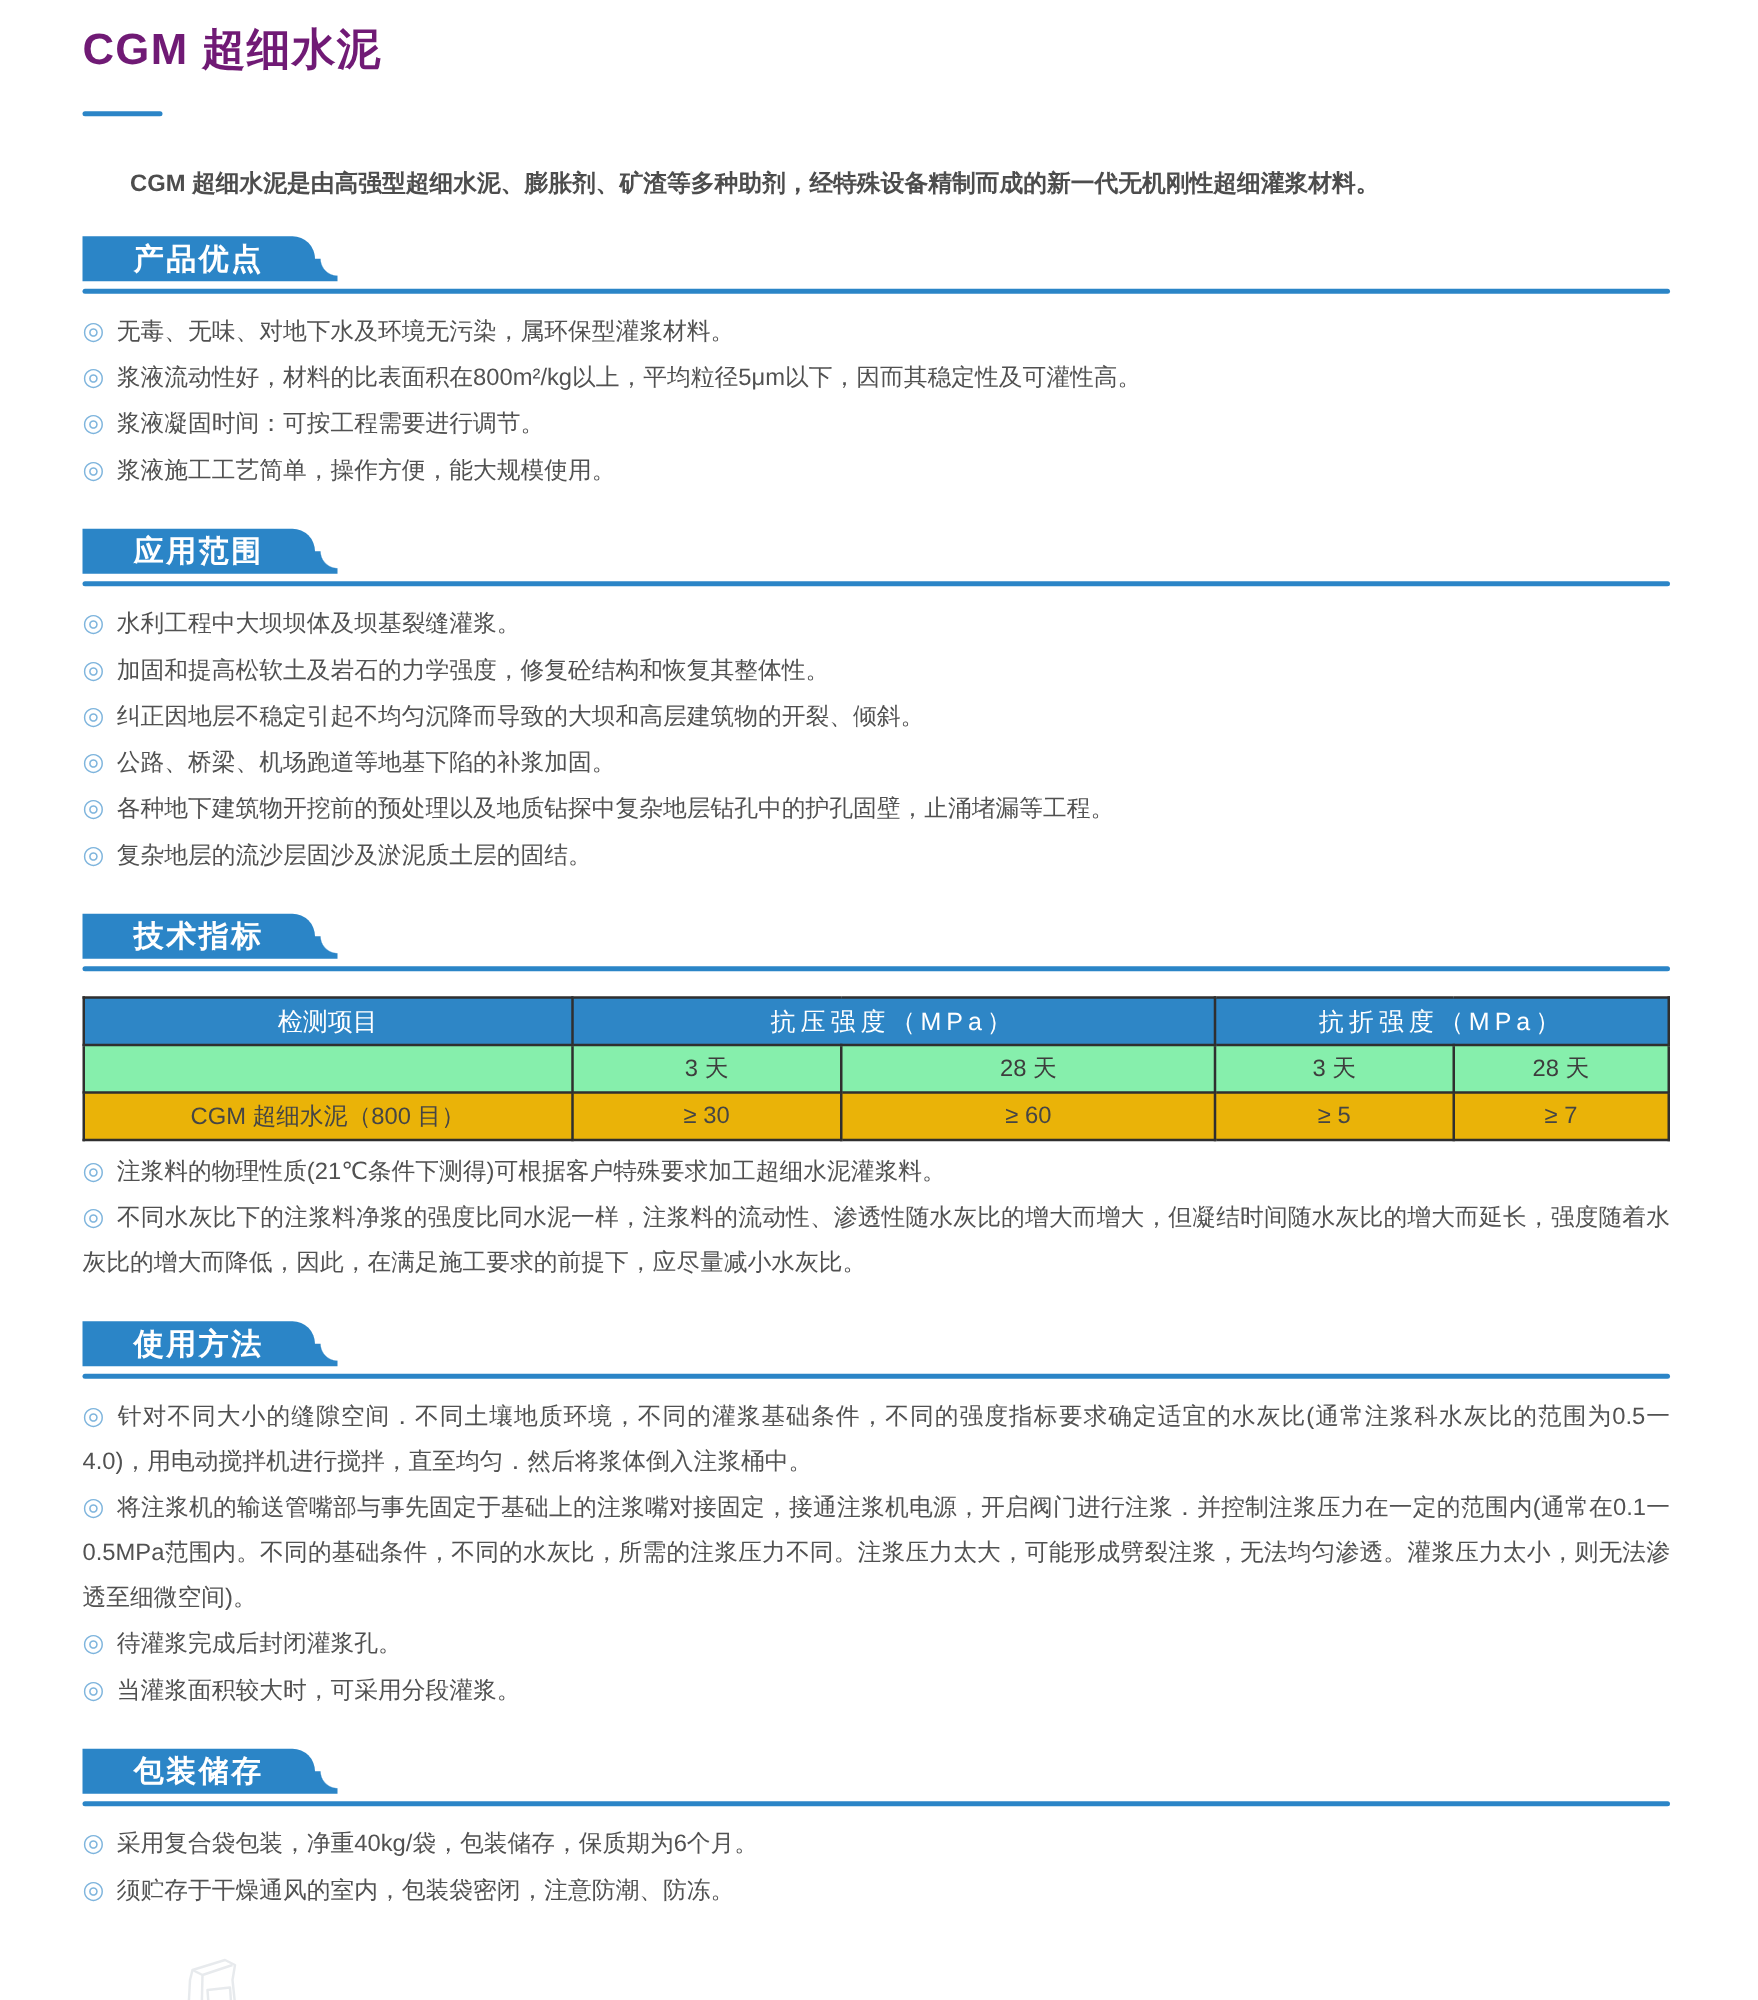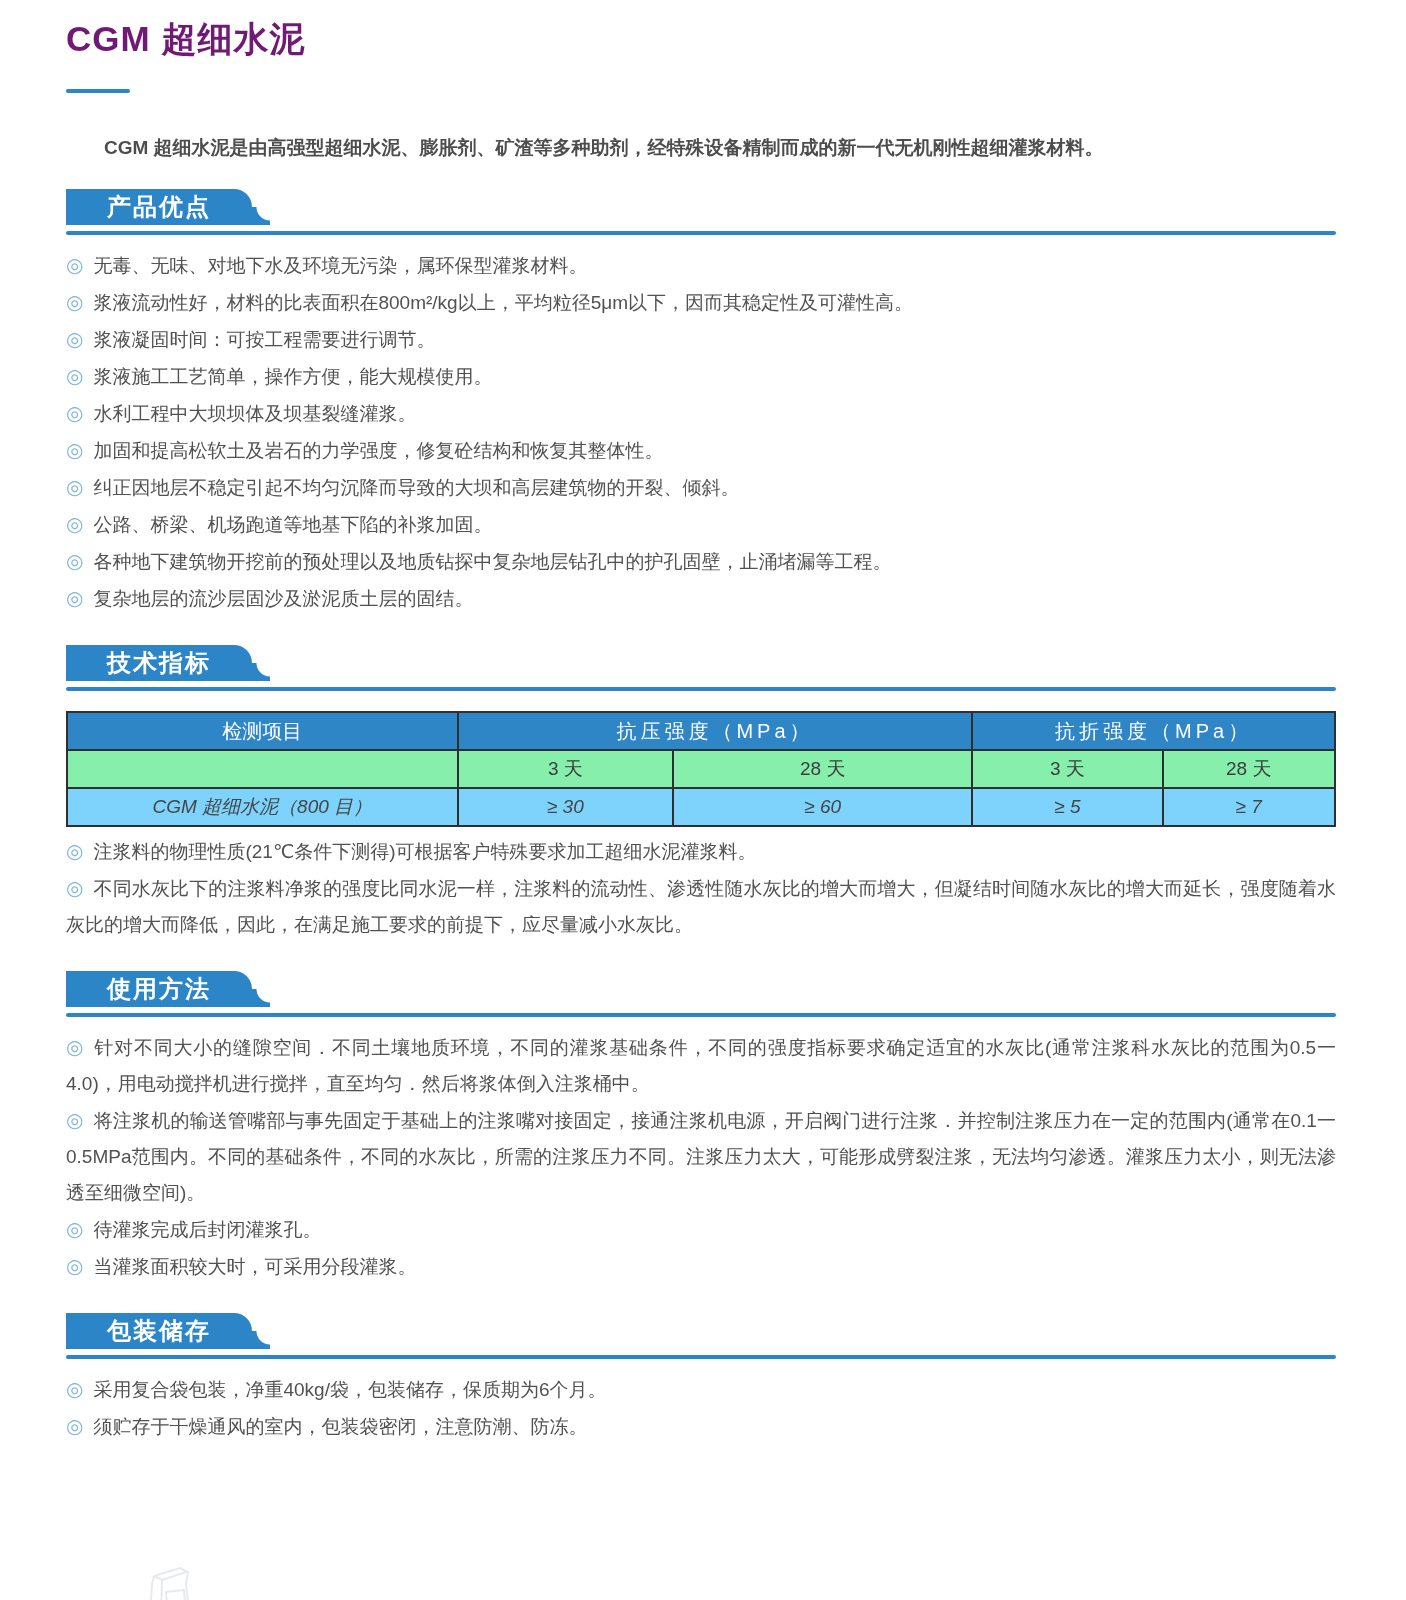--- a/index.html
+++ b/index.html
@@ -91,24 +91,23 @@
     color: #ffffff;
     font-size: 20px;
   }
   .spec-table th.group { letter-spacing: 4px; }
   .spec-table tr.sub td {
     background: #86efac;
     color: #3d3d3d;
     font-size: 19px;
   }
   .spec-table tr.datarow td {
-    background: #7dd3fc;
+    background: #eab308;
     color: #454545;
     font-size: 19px;
-    font-style: italic;
   }
   .notes { margin-top: 6px; }
 
   .watermark {
     position: absolute;
     left: 128px; top: 1562px;
     opacity: 0.55;
   }
 </style>
 </head>
@@ -127,20 +126,26 @@
       <span>产品优点</span>
     </div>
   </div>
   <div>
     <p class="bullet"><span class="glyph">◎</span><span>无毒、无味、对地下水及环境无污染，属环保型灌浆材料。</span></p>
     <p class="bullet"><span class="glyph">◎</span><span>浆液流动性好，材料的比表面积在800m²/kg以上，平均粒径5μm以下，因而其稳定性及可灌性高。</span></p>
     <p class="bullet"><span class="glyph">◎</span><span>浆液凝固时间：可按工程需要进行调节。</span></p>
     <p class="bullet"><span class="glyph">◎</span><span>浆液施工工艺简单，操作方便，能大规模使用。</span></p>
   </div>
 
+  <div class="section-header">
+    <div class="section-rule"></div>
+    <div class="section-tab">
+      <span>应用范围</span>
+    </div>
+  </div>
   <div>
     <p class="bullet"><span class="glyph">◎</span><span>水利工程中大坝坝体及坝基裂缝灌浆。</span></p>
     <p class="bullet"><span class="glyph">◎</span><span>加固和提高松软土及岩石的力学强度，修复砼结构和恢复其整体性。</span></p>
     <p class="bullet"><span class="glyph">◎</span><span>纠正因地层不稳定引起不均匀沉降而导致的大坝和高层建筑物的开裂、倾斜。</span></p>
     <p class="bullet"><span class="glyph">◎</span><span>公路、桥梁、机场跑道等地基下陷的补浆加固。</span></p>
     <p class="bullet"><span class="glyph">◎</span><span>各种地下建筑物开挖前的预处理以及地质钻探中复杂地层钻孔中的护孔固壁，止涌堵漏等工程。</span></p>
     <p class="bullet"><span class="glyph">◎</span><span>复杂地层的流沙层固沙及淤泥质土层的固结。</span></p>
   </div>
 
   <div class="section-header">

